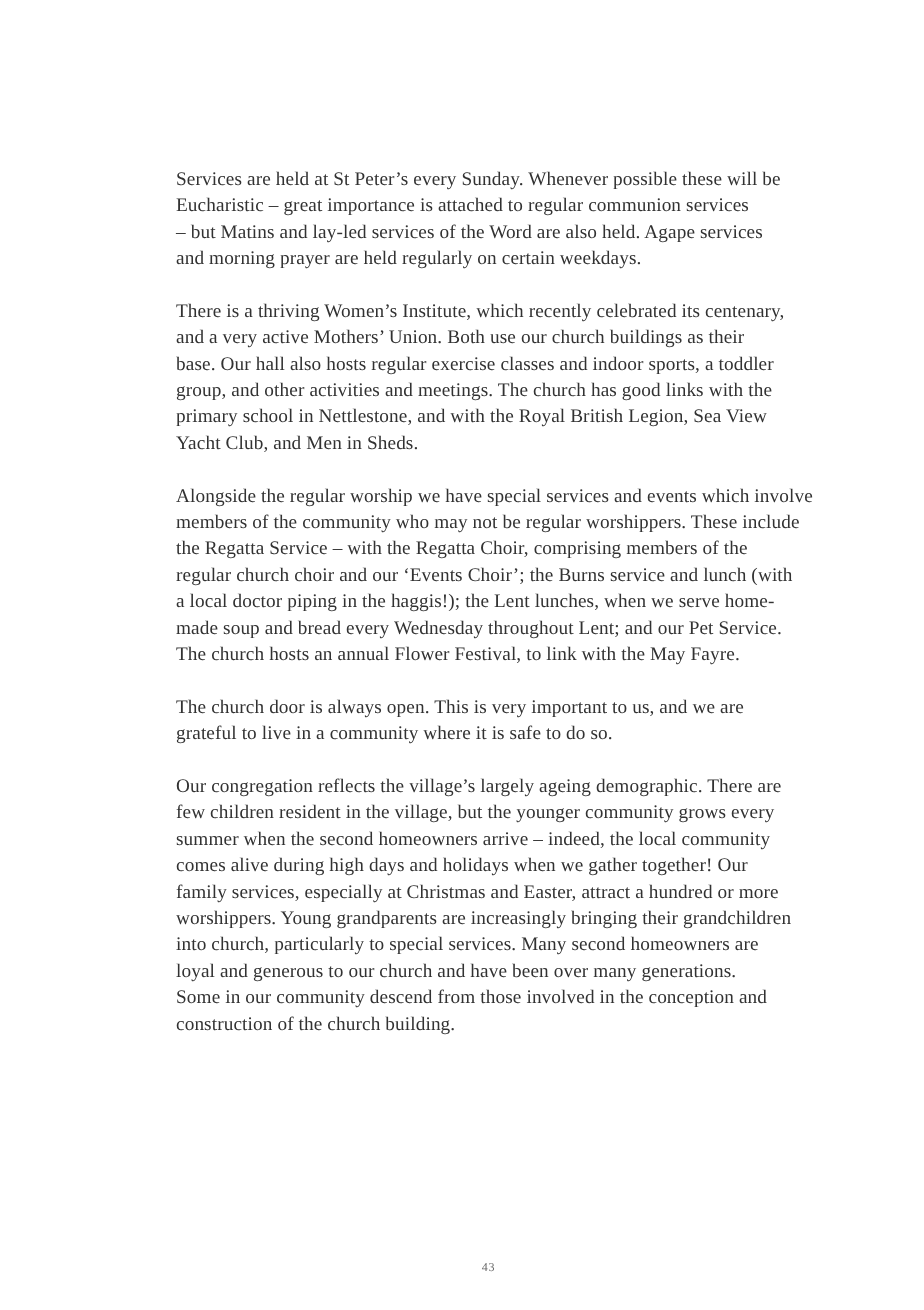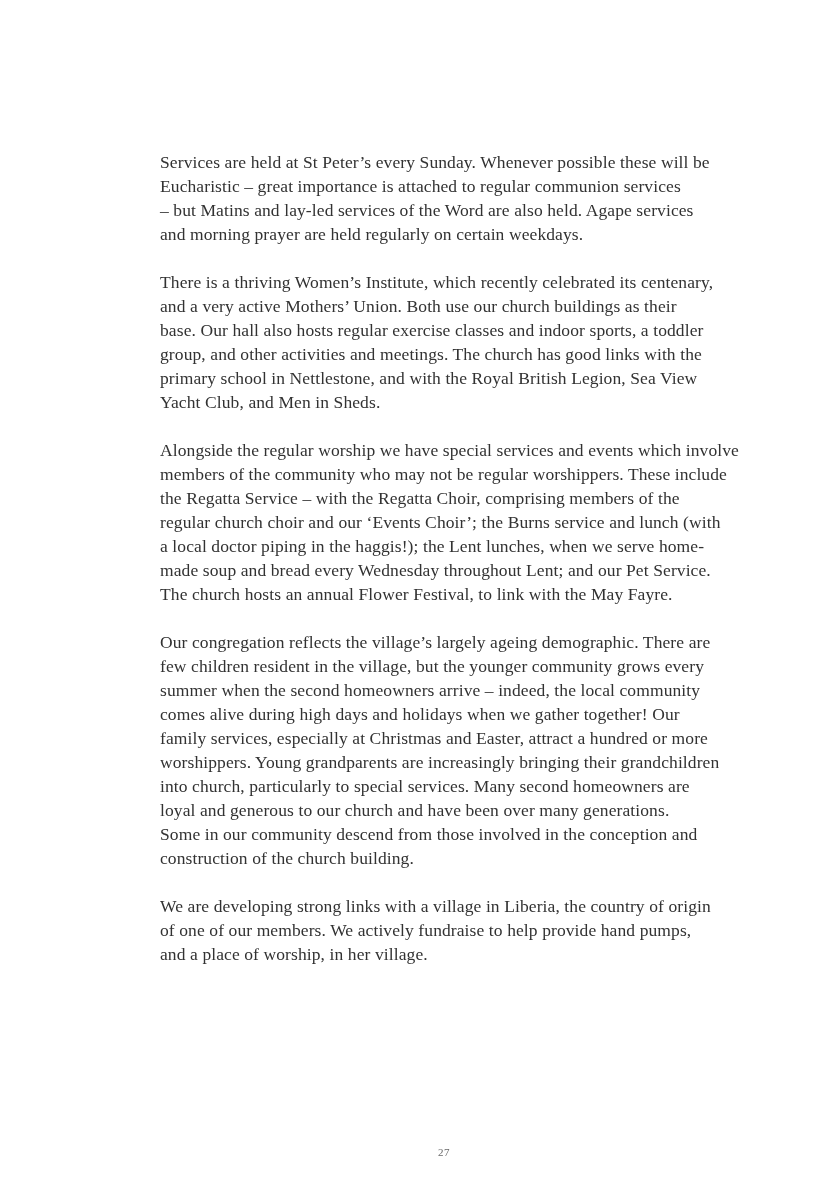--- a/index.html
+++ b/index.html
@@ -60,28 +60,27 @@
 group, and other activities and meetings. The church has good links with the
 primary school in Nettlestone, and with the Royal British Legion, Sea View
 Yacht Club, and Men in Sheds.</p>
       <p>Alongside the regular worship we have special services and events which involve
 members of the community who may not be regular worshippers. These include
 the Regatta Service – with the Regatta Choir, comprising members of the
 regular church choir and our ‘Events Choir’; the Burns service and lunch (with
 a local doctor piping in the haggis!); the Lent lunches, when we serve home-
 made soup and bread every Wednesday throughout Lent; and our Pet Service.
 The church hosts an annual Flower Festival, to link with the May Fayre.</p>
+      <p>The church door is always open. This is very important to us, and we are
+grateful to live in a community where it is safe to do so.</p>
       <p>Our congregation reflects the village’s largely ageing demographic. There are
 few children resident in the village, but the younger community grows every
 summer when the second homeowners arrive – indeed, the local community
 comes alive during high days and holidays when we gather together! Our
 family services, especially at Christmas and Easter, attract a hundred or more
 worshippers. Young grandparents are increasingly bringing their grandchildren
 into church, particularly to special services. Many second homeowners are
 loyal and generous to our church and have been over many generations.
 Some in our community descend from those involved in the conception and
 construction of the church building.</p>
-      <p>We are developing strong links with a village in Liberia, the country of origin
-of one of our members. We actively fundraise to help provide hand pumps,
-and a place of worship, in her village.</p>
     </div>
-  <div class="page-number">27</div>
+  <div class="page-number">43</div>
 </div>
 
 </body></html>

